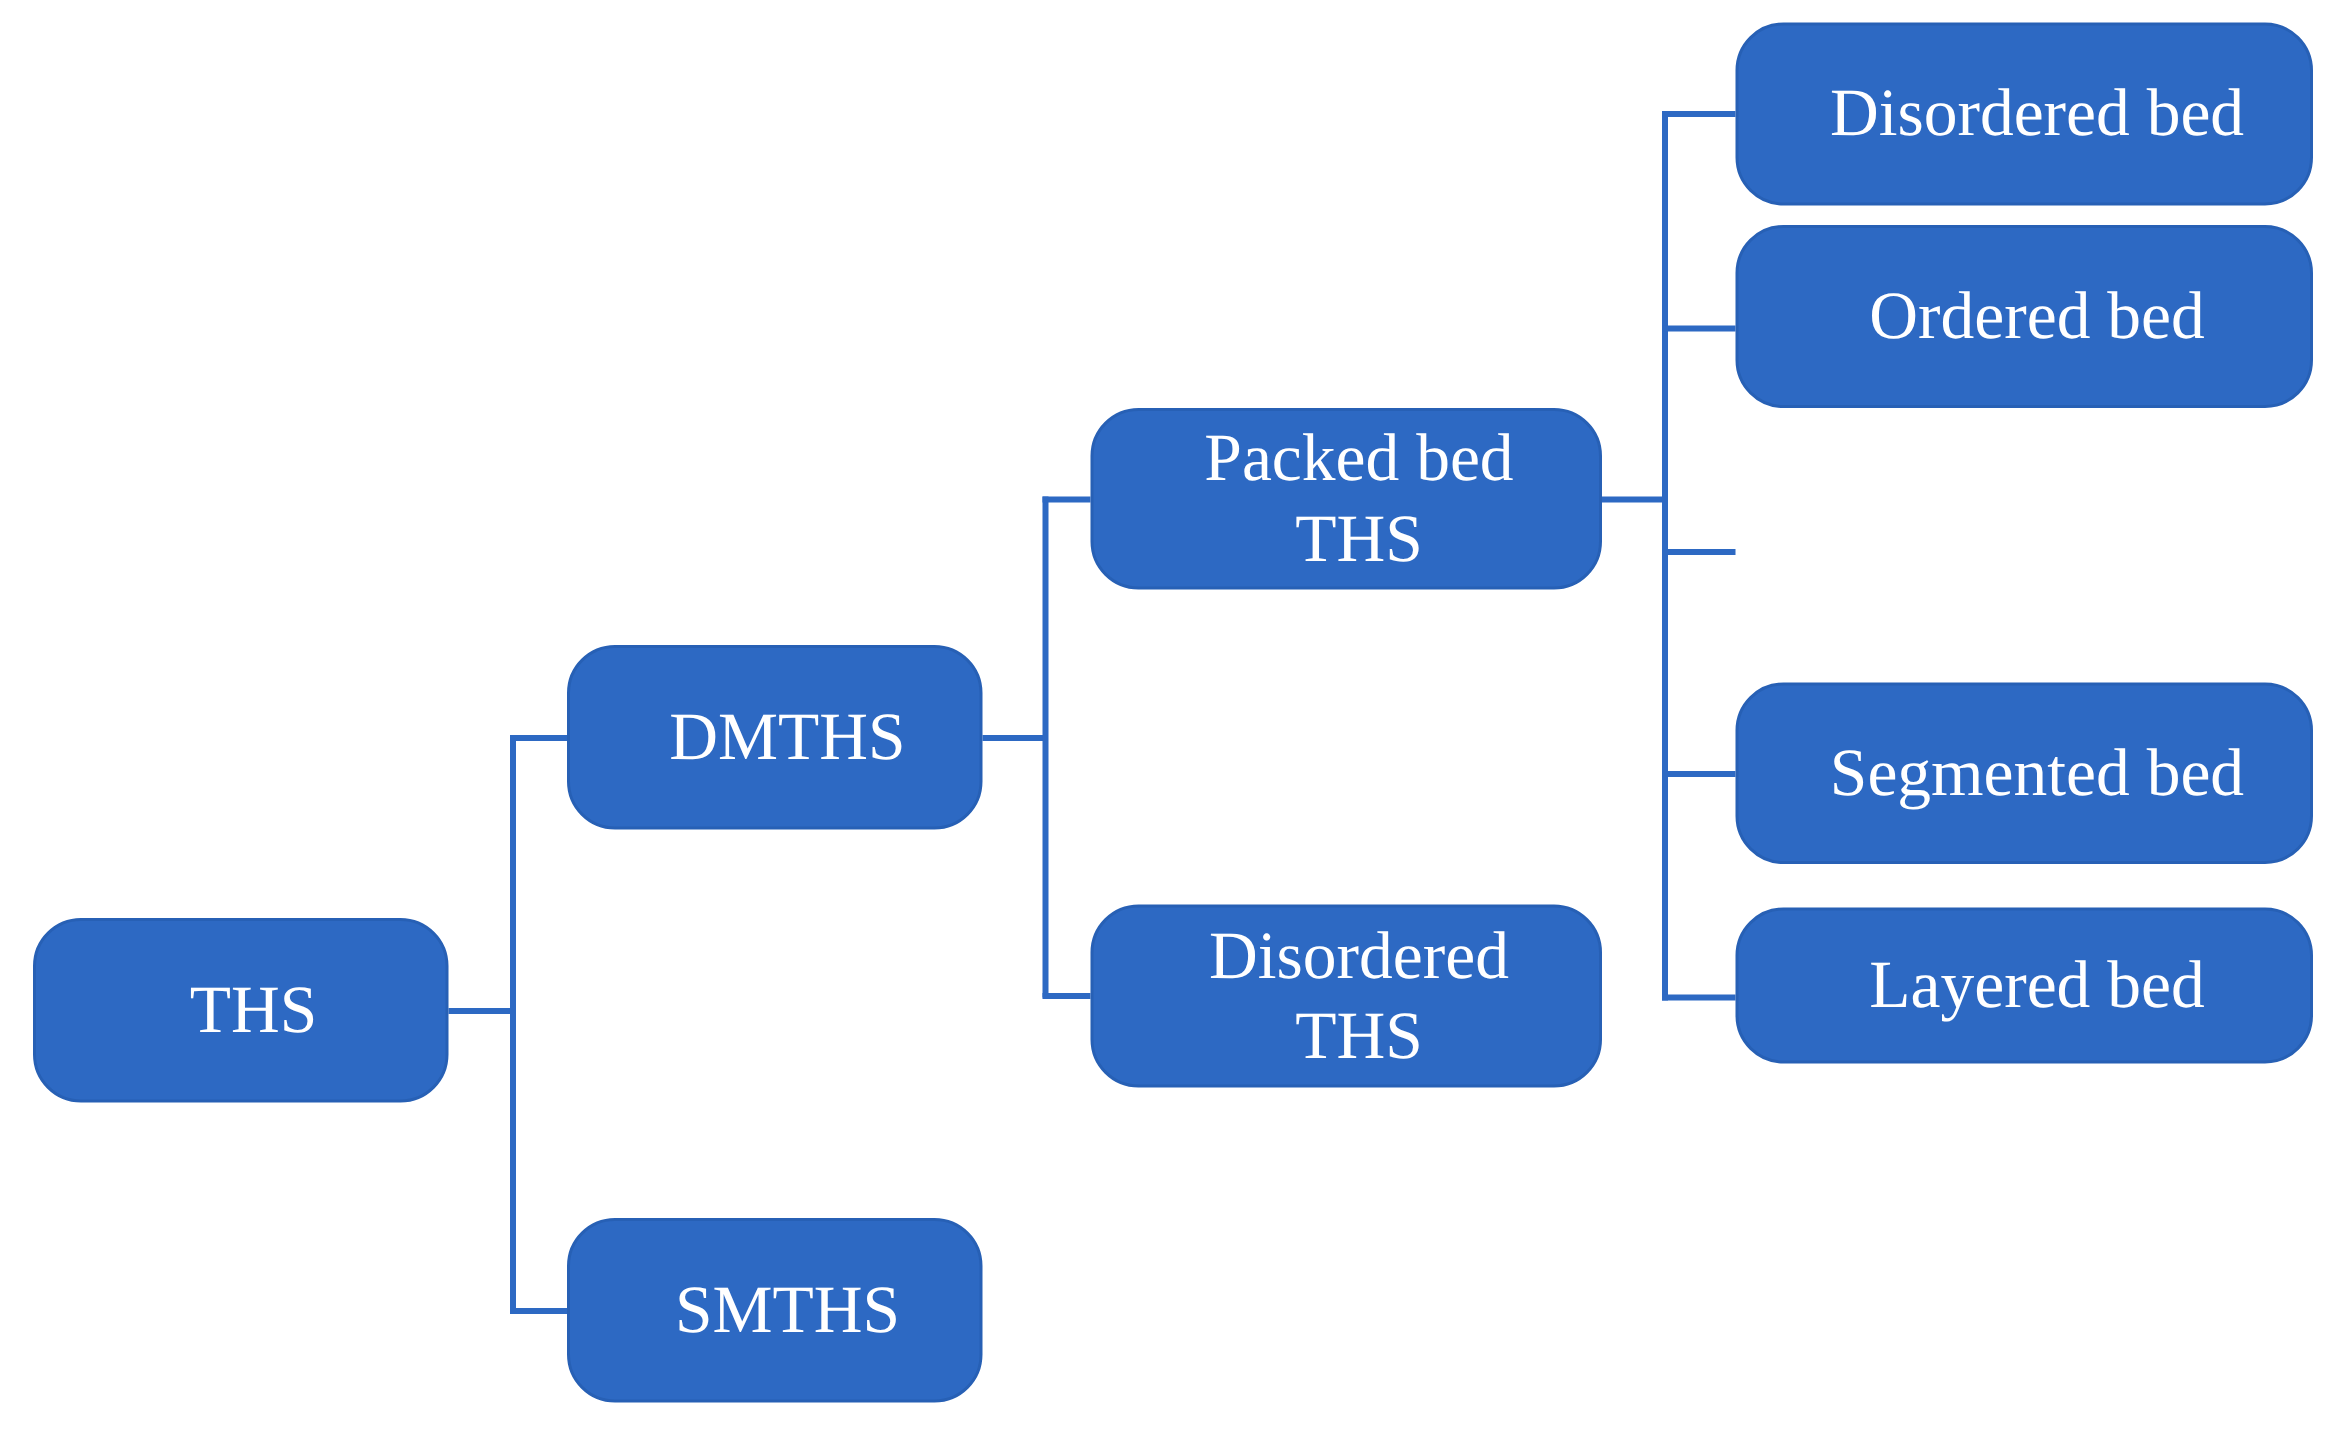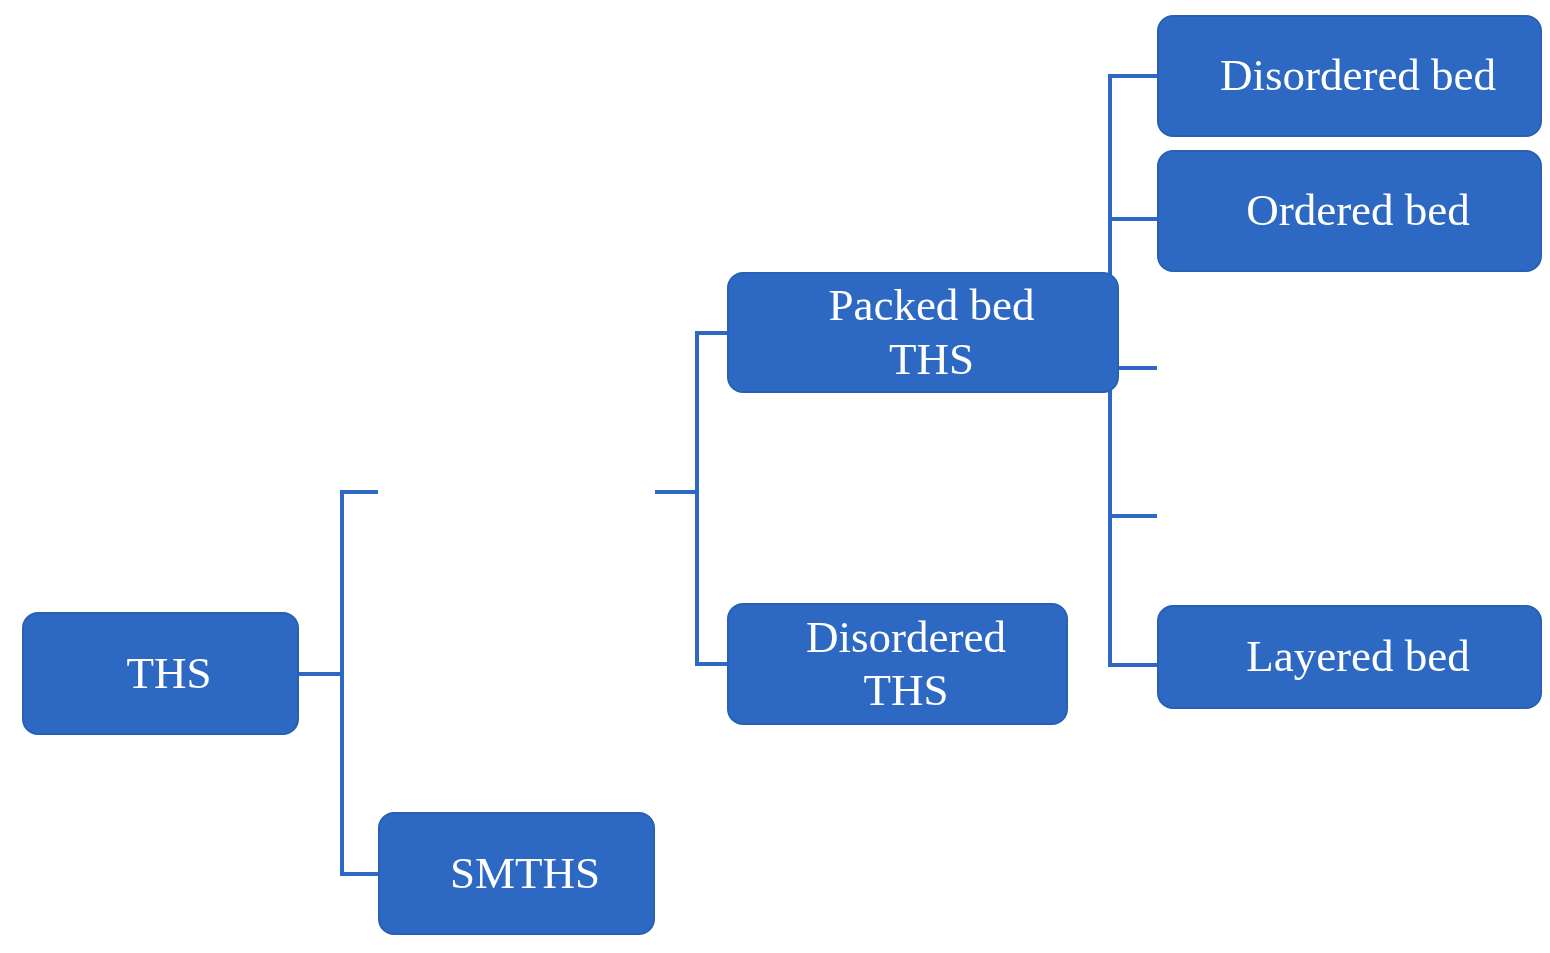--- a/index.html
+++ b/index.html
@@ -16,21 +16,21 @@
     width: 1550px;
     height: 953px;
     background: var(--background);
     font-family: "Liberation Serif", "DejaVu Serif", serif;
     overflow: hidden;
   }
   .node {
     position: absolute;
     background: var(--node-fill);
     border: 2px solid var(--node-border);
-    border-radius: 16px;
+    border-radius: 32px;
     color: var(--node-text);
     display: flex;
     flex-direction: column;
     align-items: center;
     justify-content: center;
     text-align: center;
     font-size: 45px;
     line-height: 1.18;
     padding-left: 17px;
   }
@@ -61,36 +61,42 @@
   <div class="conn h" style="left:1108px; top:74px; width:49px;"></div>
   <div class="conn h" style="left:1108px; top:217px; width:49px;"></div>
   <div class="conn h" style="left:1108px; top:366px; width:49px;"></div>
   <div class="conn h" style="left:1108px; top:514px; width:49px;"></div>
   <div class="conn h" style="left:1108px; top:663px; width:49px;"></div>
 
   <div class="node" style="left:22px; top:612px; width:277px; height:123px;">
     <span>THS</span>
   </div>
 
+  <div class="node" style="left:378px; top:430px; width:277px; height:123px;">
+    <span>DMTHS</span>
+  </div>
   <div class="node" style="left:378px; top:812px; width:277px; height:123px;font-family:Liberation Serif, serif;">
     <span>SMTHS</span>
   </div>
 
-  <div class="node" style="left:727px; top:272px; width:392px; height:121px;">
+  <div class="node" style="left:727px; top:272px; width:341px; height:121px;">
     <span>Packed bed</span>
     <span>THS</span>
   </div>
   <div class="node" style="left:727px; top:603px; width:341px; height:122px;">
     <span>Disordered</span>
     <span>THS</span>
   </div>
 
   <div class="node" style="left:1157px; top:15px; width:385px; height:122px;">
     <span>Disordered bed</span>
   </div>
   <div class="node" style="left:1157px; top:150px; width:385px; height:122px;">
     <span>Ordered bed</span>
   </div>
+  <div class="node" style="left:1157px; top:455px; width:385px; height:121px;">
+    <span>Segmented bed</span>
+  </div>
   <div class="node" style="left:1157px; top:605px; width:385px; height:104px;">
     <span>Layered bed</span>
   </div>
 
 </div>
 
 </body></html>

